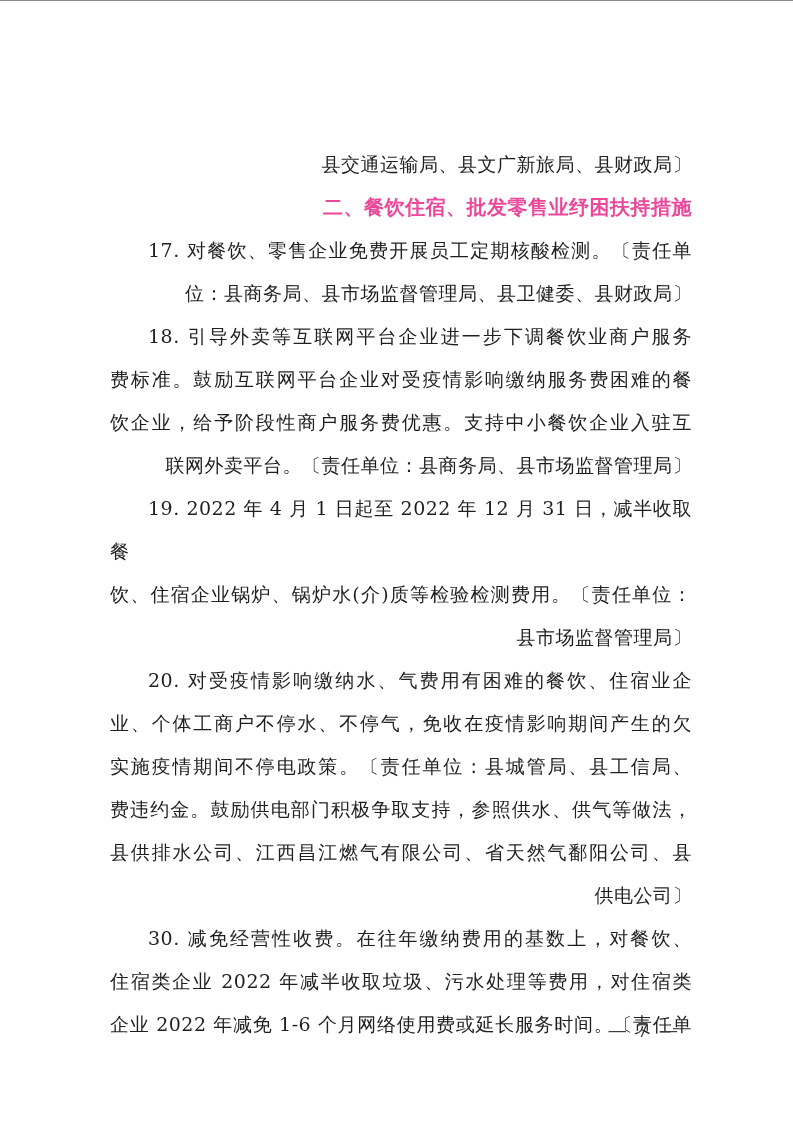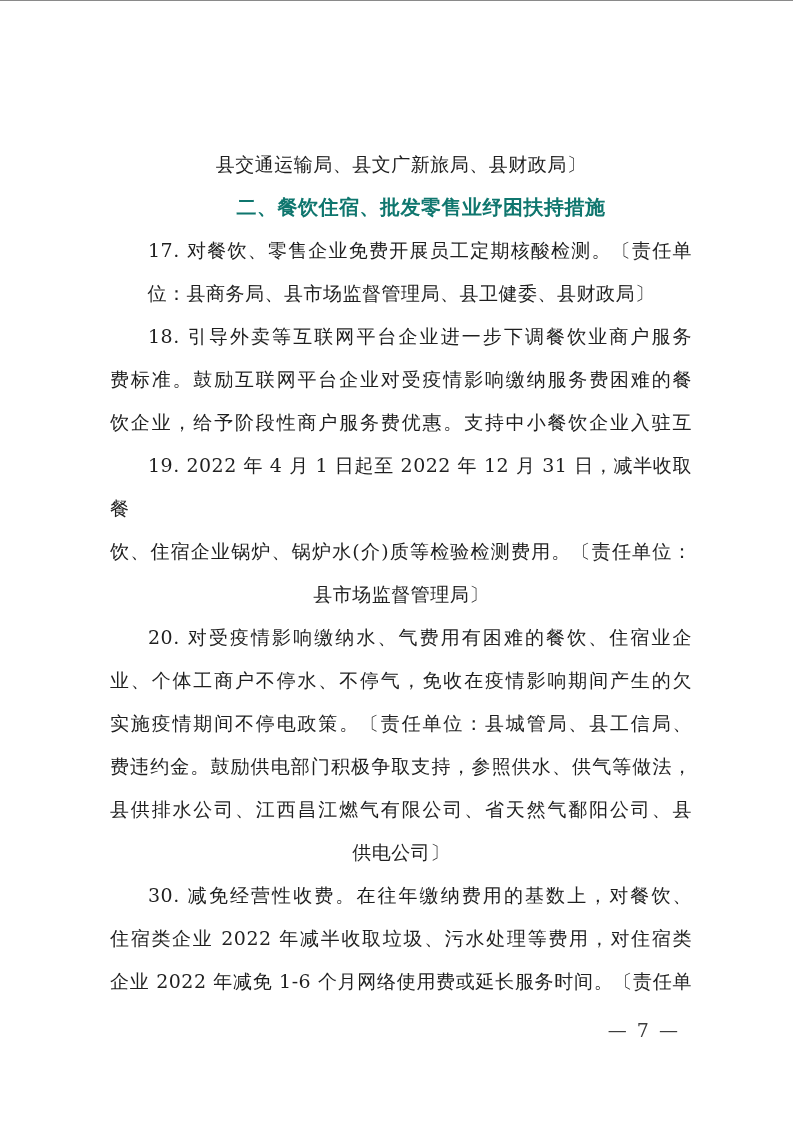--- a/index.html
+++ b/index.html
@@ -27,34 +27,34 @@
     top: 143px;
     width: 582px;
     font-family: "DejaVu Serif", "Liberation Serif", serif;
     font-size: 19px;
     line-height: 43px;
     color: #1f1f1f;
     letter-spacing: 0.5px;
   }
   .line {
     white-space: normal;
-    text-align: center;
+    text-align: right;
   }
   .line.fill {
     text-align: justify;
     text-align-last: justify;
   }
   .line.indent {
     text-indent: 2em;
   }
   .line.heading {
     font-family: "Liberation Sans", "DejaVu Sans", sans-serif;
     font-weight: 700;
     font-size: 20px;
-    color: #0f766e;
+    color: #ec4899;
   }
   .page-number {
     position: absolute;
     top: 1014px;
     right: 113px;
     font-family: "DejaVu Serif", "Liberation Serif", serif;
     font-size: 19px;
     line-height: 32px;
     color: #3c3c3c;
     letter-spacing: 2px;
@@ -66,20 +66,21 @@
 <div class="page">
   <div class="scan-edge"></div>
   <div class="doc-body">
       <div class="line">县交通运输局、县文广新旅局、县财政局〕</div>
       <div class="line indent heading">二、餐饮住宿、批发零售业纾困扶持措施</div>
       <div class="line indent fill">17. 对餐饮、零售企业免费开展员工定期核酸检测。〔责任单</div>
       <div class="line">位：县商务局、县市场监督管理局、县卫健委、县财政局〕</div>
       <div class="line indent fill">18. 引导外卖等互联网平台企业进一步下调餐饮业商户服务</div>
       <div class="line fill">费标准。鼓励互联网平台企业对受疫情影响缴纳服务费困难的餐</div>
       <div class="line fill">饮企业，给予阶段性商户服务费优惠。支持中小餐饮企业入驻互</div>
+      <div class="line">联网外卖平台。〔责任单位：县商务局、县市场监督管理局〕</div>
       <div class="line indent fill">19. 2022 年 4 月 1 日起至 2022 年 12 月 31 日，减半收取餐</div>
       <div class="line fill">饮、住宿企业锅炉、锅炉水(介)质等检验检测费用。〔责任单位：</div>
       <div class="line">县市场监督管理局〕</div>
       <div class="line indent fill">20. 对受疫情影响缴纳水、气费用有困难的餐饮、住宿业企</div>
       <div class="line fill">业、个体工商户不停水、不停气，免收在疫情影响期间产生的欠</div>
       <div class="line fill">实施疫情期间不停电政策。〔责任单位：县城管局、县工信局、</div>
       <div class="line fill">费违约金。鼓励供电部门积极争取支持，参照供水、供气等做法，</div>
       <div class="line fill">县供排水公司、江西昌江燃气有限公司、省天然气鄱阳公司、县</div>
       <div class="line">供电公司〕</div>
       <div class="line indent fill">30. 减免经营性收费。在往年缴纳费用的基数上，对餐饮、</div>

